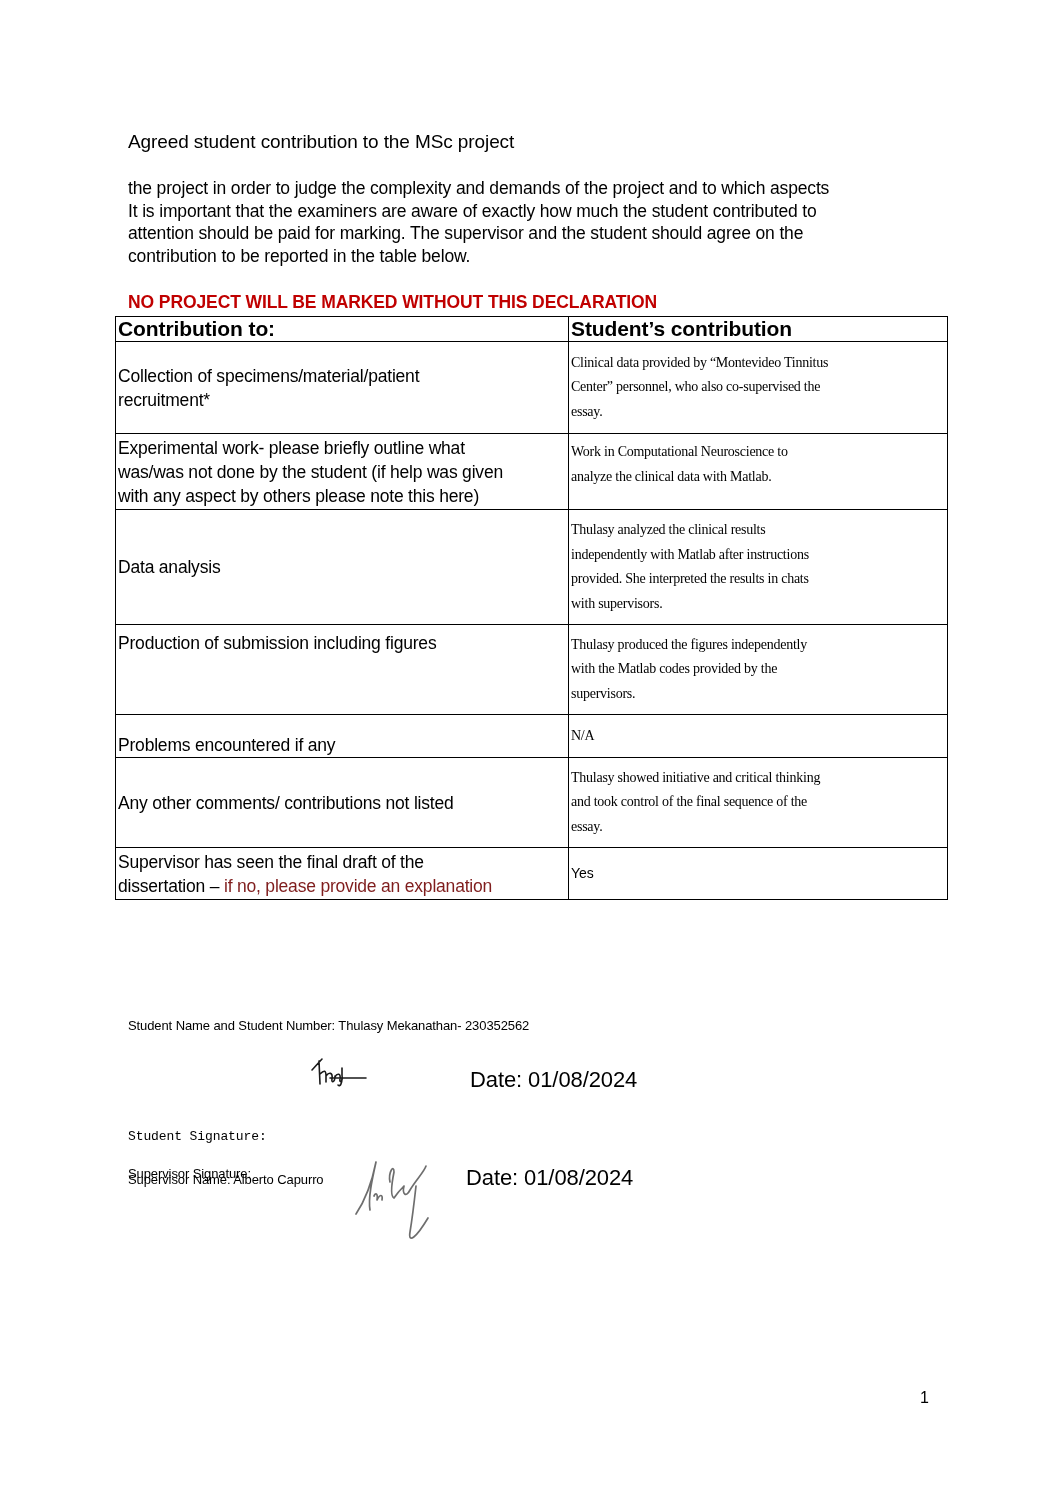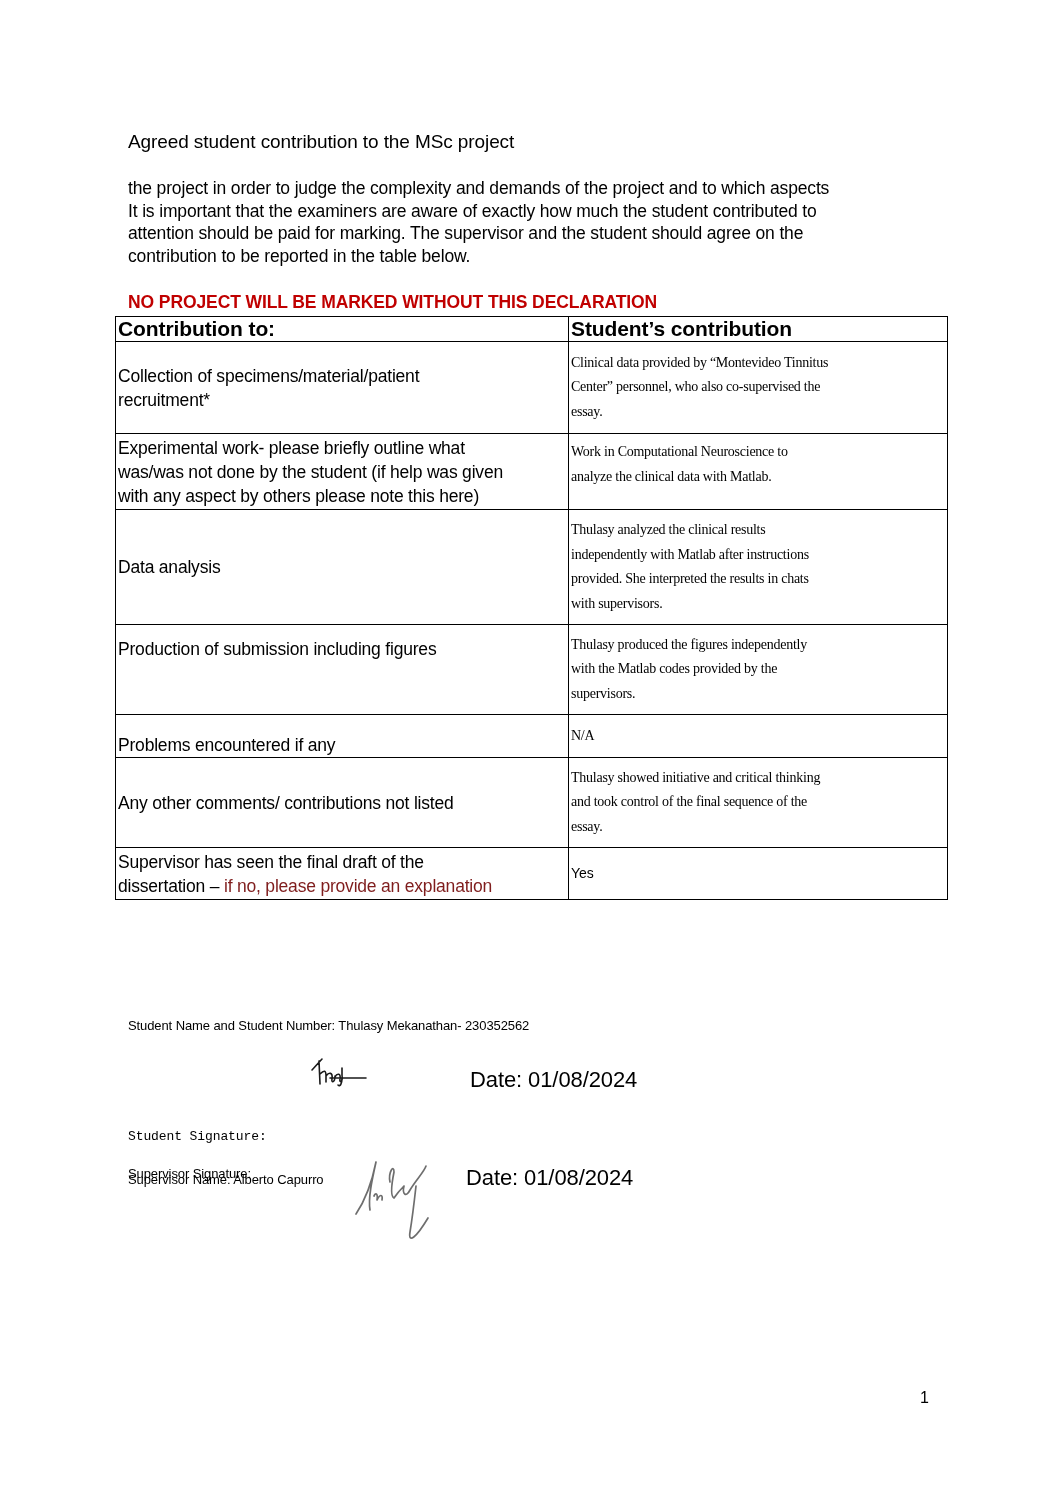--- a/index.html
+++ b/index.html
@@ -165,21 +165,21 @@
     <td class="right">
       <div>Thulasy analyzed the clinical results</div>
       <div>independently with Matlab after instructions</div>
       <div>provided. She interpreted the results in chats</div>
       <div>with supervisors.</div>
     </td>
   </tr>
 
 
   <tr style="height:90px;">
-    <td class="left" style="vertical-align:top; padding-top:12px;">
+    <td class="left" style="vertical-align:top; padding-top:6px;">
       <div>Production of submission including figures</div>
     </td>
     <td class="right">
       <div>Thulasy produced the figures independently</div>
       <div>with the Matlab codes provided by the</div>
       <div>supervisors.</div>
     </td>
   </tr>
 
   <tr style="height:43px;">

